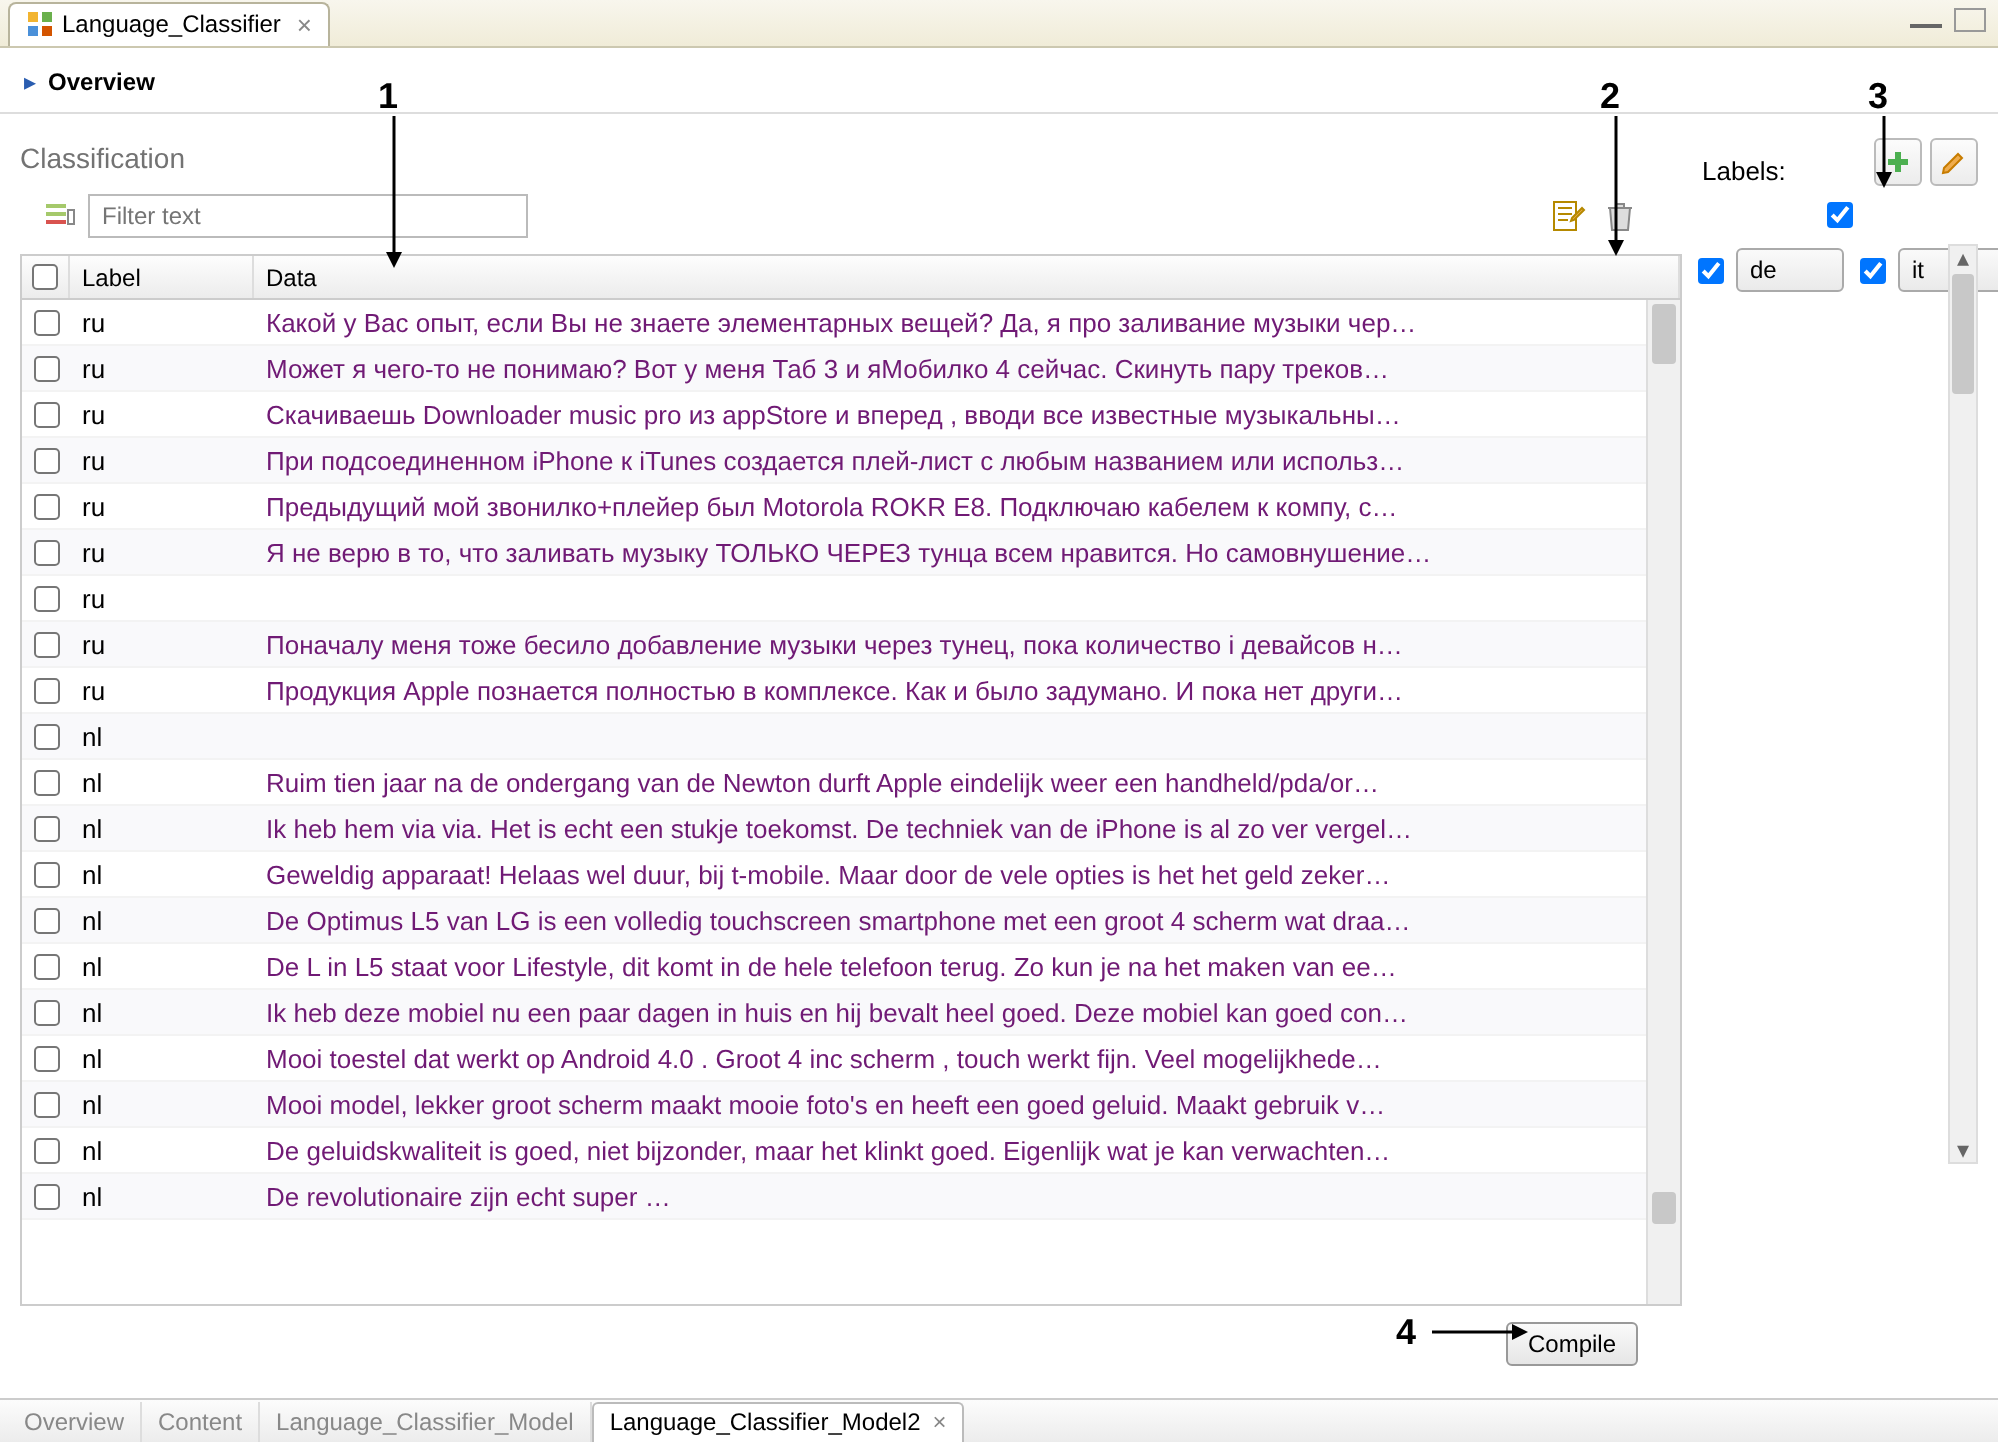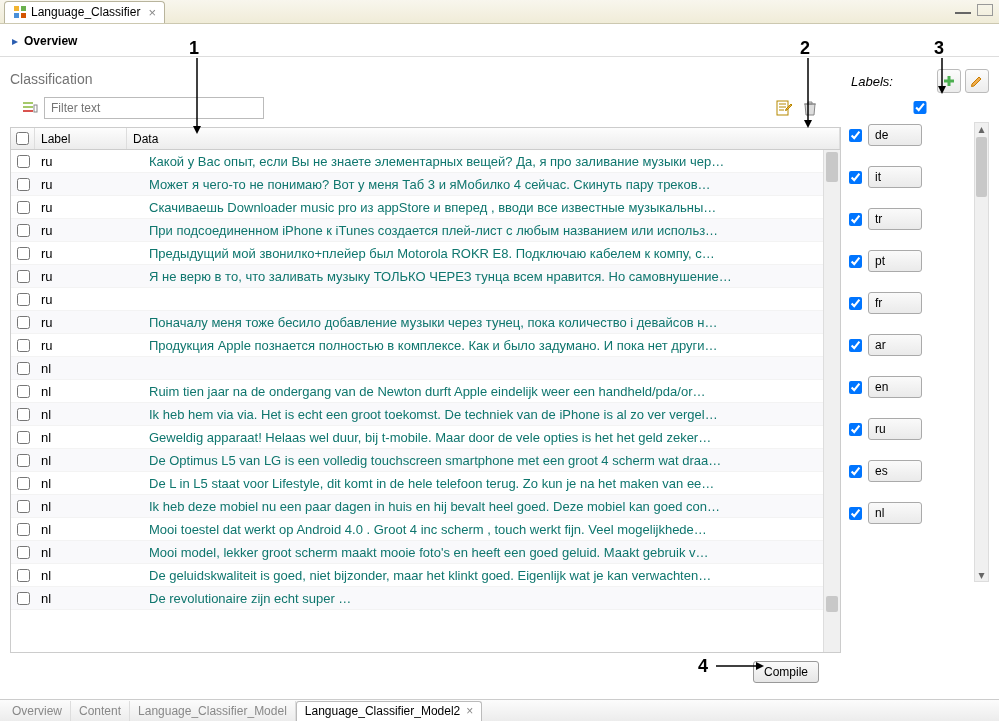--- a/index.html
+++ b/index.html
@@ -44,37 +44,37 @@
 .table-header { display: flex; background: linear-gradient(#fdfdfd, #ececec); border-bottom: 1px solid #ccc; height: 22px; align-items: flex-start; font-size: 12px; }
 .th { border-right: 1px solid #ddd; padding: 0 6px; display: flex; align-items: center; height: 100%; }
 .th.chk { width: 24px; justify-content: center; }
 .th.label { width: 92px; }
 .th.data { flex: 1; }
 .table-body { flex: 1; overflow-y: hidden; position: relative; }
 .row { display: flex; height: 23px; align-items: center; border-bottom: 1px solid #f3f3f3; font-size: 13px; }
 .row:nth-child(even) { background: #f9f9fb; }
 .cell.chk { width: 24px; display: flex; justify-content: center; }
 .cell.label { width: 92px; padding: 0 6px; }
-.cell.data { flex: 1; padding: 0 6px; white-space: nowrap; overflow: hidden; text-overflow: ellipsis; color: #0f766e; min-width: 0; margin-left: 16px; }
+.cell.data { flex: 1; padding: 0 6px; white-space: nowrap; overflow: hidden; text-overflow: ellipsis; color: #701a75; min-width: 0; }
 .cell input[type=checkbox] { width: 13px; height: 13px; }
 .table-vscroll { position: absolute; right: 0; top: 22px; bottom: 0; width: 17px; background: #f0f0f0; border-left: 1px solid #ddd; }
 .table-vscroll .thumb { position: absolute; left: 2px; right: 2px; top: 2px; height: 30px; background: #c8c8c8; border-radius: 2px; }
 .table-vscroll .thumb2 { position: absolute; left: 2px; right: 2px; bottom: 40px; height: 16px; background: #c8c8c8; border-radius: 2px; }
 
 
 .compile-row { display: flex; justify-content: flex-end; padding: 8px 22px 0 0; }
 .compile-btn { padding: 3px 10px; border: 1px solid #999; background: linear-gradient(#fafafa,#e6e6e6); border-radius: 3px; cursor: pointer; font-size: 12px; }
 
 
-.labels-header { display: flex; align-items: center; gap: 4px; margin: 4px 0 6px; font-style: italic; }
+.labels-header { display: flex; align-items: flex-end; gap: 4px; margin: 4px 0 6px; }
 .labels-header .lbl-title { font-size: 13px; margin-right: auto; margin-left: 2px; }
 .icon-btn { width: 24px; height: 24px; border: 1px solid #bbb; border-radius: 3px; display: flex; align-items: center; justify-content: center; background: linear-gradient(#fcfcfc,#ececec); cursor: pointer; }
 .master-check { margin: 2px 0 8px 2px; }
 .labels-list-wrap { flex: 1; position: relative; border-right: 17px solid transparent; }
-.labels-list { display: flex; flex-direction: column; gap: 20px; padding-top: 2px; }
+.labels-list { display: flex; gap: 8px; padding-top: 2px; }
 .label-row { display: flex; align-items: center; gap: 6px; }
 .label-box { border: 1px solid #aaa; border-radius: 3px; height: 22px; width: 54px; display: flex; align-items: center; padding: 0 6px; background: linear-gradient(#fafafa,#eaeaea); font-size: 12px; }
 .labels-vscroll { position: absolute; right: -17px; top: 0; width: 15px; height: 460px; background: #f0f0f0; border: 1px solid #ddd; }
 .labels-vscroll .lvthumb { position: absolute; left: 1px; right: 1px; top: 14px; height: 60px; background: #c8c8c8; border-radius: 2px; }
 .labels-vscroll .arrow-up, .labels-vscroll .arrow-down { position: absolute; left: 0; right: 0; height: 12px; display: flex; align-items: center; justify-content: center; color: #666; }
 .labels-vscroll .arrow-up { top: 0; }
 .labels-vscroll .arrow-down { bottom: 0; }
 
 
 .bottom-tabbar { position: absolute; bottom: 0; left: 0; right: 0; height: 22px; background: linear-gradient(#fcfcfc,#ececec); border-top: 1px solid #ccc; display: flex; align-items: center; padding-left: 4px; font-size: 12px; }
@@ -223,21 +223,21 @@
               <input type="checkbox" style="">
             </div>
             <div class="cell label">nl</div>
             <div class="cell data">Ruim tien jaar na de ondergang van de Newton durft Apple eindelijk weer een handheld/pda/or…</div>
           </div>
           <div class="row">
             <div class="cell chk">
               <input type="checkbox" style="">
             </div>
             <div class="cell label">nl</div>
-            <div class="cell data">Ik heb hem via via. Het is echt een groot toekomst. De techniek van de iPhone is al zo ver vergel…</div>
+            <div class="cell data">Ik heb hem via via. Het is echt een stukje toekomst. De techniek van de iPhone is al zo ver vergel…</div>
           </div>
           <div class="row">
             <div class="cell chk">
               <input type="checkbox" style="">
             </div>
             <div class="cell label">nl</div>
             <div class="cell data">Geweldig apparaat! Helaas wel duur, bij t-mobile. Maar door de vele opties is het het geld zeker…</div>
           </div>
           <div class="row">
             <div class="cell chk">

